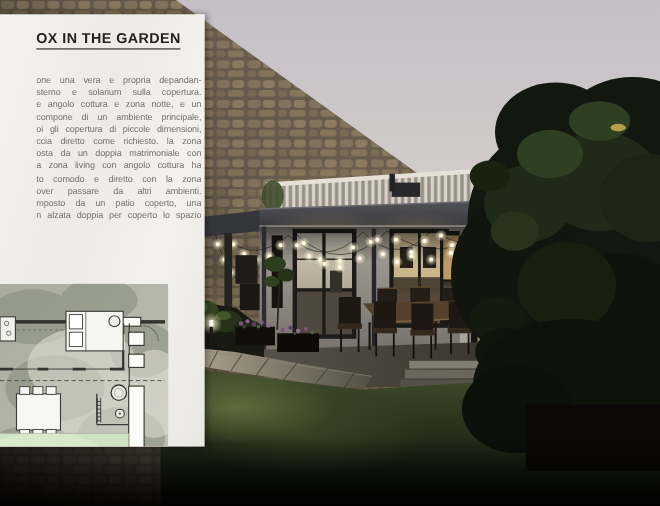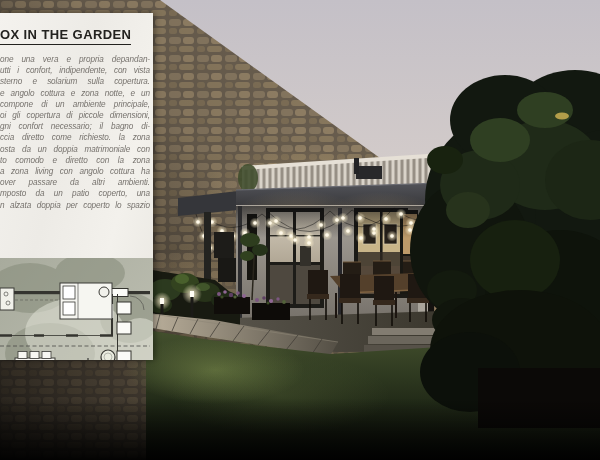--- a/index.html
+++ b/index.html
@@ -1,26 +1,26 @@
 <!DOCTYPE html>
 <html><head>
 <meta charset="utf-8">
 <style>
   html,body{margin:0;padding:0;background:#111;}
   .stage{position:relative;width:600px;height:460px;overflow:hidden;
          font-family:"Liberation Sans",sans-serif;background:#0a0a0a;}
   .stage svg.scene{position:absolute;left:0;top:0;}
   
-  .panel{position:absolute;left:0;top:13px;width:153px;height:347px;
+  .panel{position:absolute;left:0;top:13px;width:153px;height:393px;
          background:linear-gradient(105deg,#f4f2ee 0%,#edebe6 40%,#f3f1ec 70%,#e9e7e1 100%);
-         box-shadow:2px 0 6px rgba(0,0,0,.40);overflow:hidden;}
+         box-shadow:2px 0 6px rgba(0,0,0,.40);overflow:hidden;padding-left:33px;}
   .panel-title{margin:14px 0 0 0;padding:0 0 2px 0;display:inline-block;
          font-size:13px;font-weight:bold;letter-spacing:.4px;color:#23221f;
          border-bottom:1.6px solid #23221f;white-space:nowrap;}
-  .para{margin-top:9px;width:150px;font-style:italic;}
+  .para{margin-top:22px;width:150px;}
   .para .pline{font-size:8.2px;line-height:11.2px;color:#76726d;letter-spacing:-.1px;
          white-space:nowrap;overflow:hidden;text-align:left;text-align-last:justify;width:150px;}
   .plan-wrap{position:absolute;left:0;top:245px;width:153px;height:186px;}
 </style>
 </head>
 <body>
 
 <div class="stage">
 
 <svg class="scene" width="600" height="460" viewBox="0 0 600 460">
@@ -413,30 +413,28 @@
     <rect x="478" y="368" width="122" height="60" fill="#0b0907"></rect>
   </g>
 
   <rect x="0" y="398" width="600" height="62" fill="url(#bottomFade)"></rect>
 </svg>
 
 <div class="panel">
   <h1 class="panel-title">OX IN THE GARDEN</h1>
   <div class="para" id="para">
         <div class="pline">one una vera e propria depandan-</div>
-        <div class="pline">utti i confort, indipendente, con vista</div>
         <div class="pline">sterno e solarium sulla copertura.</div>
         <div class="pline">e angolo cottura e zona notte, e un</div>
         <div class="pline">compone di un ambiente principale,</div>
         <div class="pline">oi gli copertura di piccole dimensioni,</div>
-        <div class="pline">gni confort necessario; il bagno di-</div>
         <div class="pline">ccia diretto come richiesto. la zona</div>
         <div class="pline">osta da un doppia matrimoniale con</div>
+        <div class="pline">a zona living con angolo cottura ha</div>
         <div class="pline">to comodo e diretto con la zona</div>
-        <div class="pline">a zona living con angolo cottura ha</div>
         <div class="pline">over passare da altri ambienti.</div>
         <div class="pline">mposto da un patio coperto, una</div>
         <div class="pline">n alzata doppia per coperto lo spazio</div>
       </div>
 
   
   <div class="plan-wrap">
     <svg width="153" height="186" viewBox="0 0 153 186">
       <defs>
         <linearGradient id="planBg" x1="0" y1="0" x2="1" y2="1">

